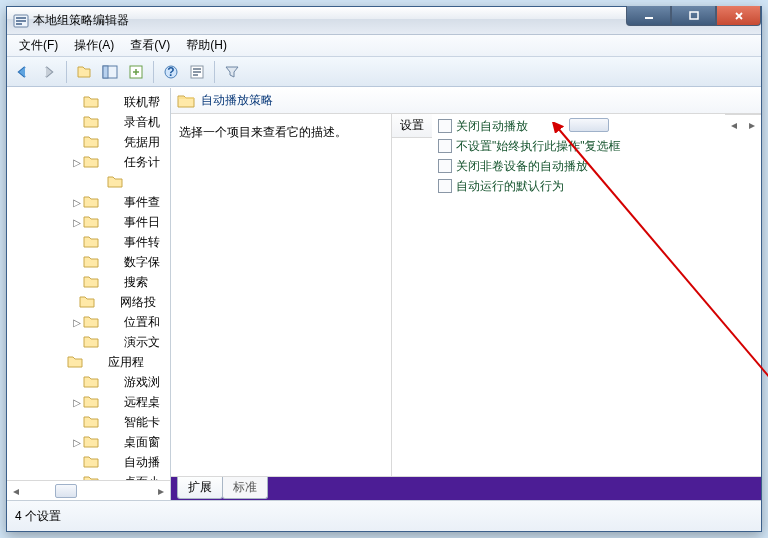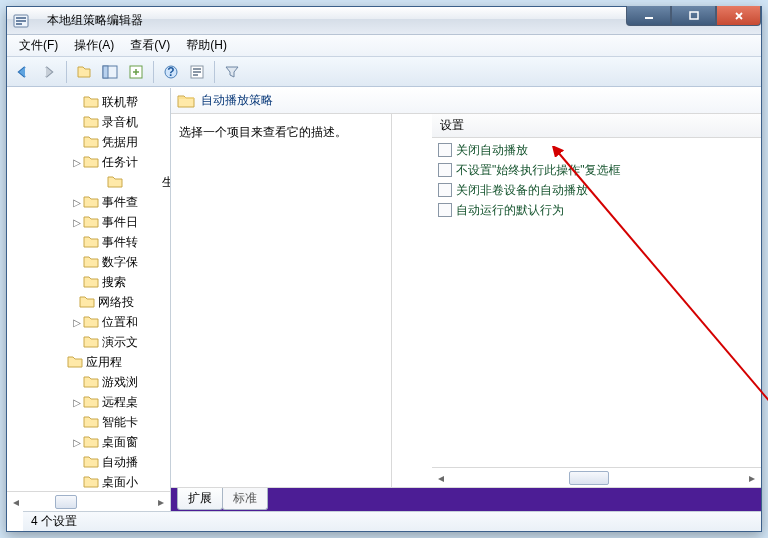--- a/index.html
+++ b/index.html
@@ -4,21 +4,21 @@
 <style>
 * { margin:0; padding:0; box-sizing:border-box; font-family:"Microsoft YaHei","SimSun",Tahoma,sans-serif; font-size:12px; }
 body { width:768px; height:538px; background:#d0e4f5; position:relative; overflow:hidden; }
 
 
 .window { position:absolute; left:6px; top:6px; width:756px; height:526px; background:#fff; border:1px solid #3b5f8a; box-shadow:0 4px 12px rgba(0,0,0,.3); display:flex; flex-direction:column; }
 
 
 .titlebar { height:28px; background:linear-gradient(to bottom,#ffffff 0%,#e8edf3 45%,#d6dee8 46%,#e6ecf4 100%); border-bottom:1px solid #b8c4d4; display:flex; align-items:center; padding:0 0 0 6px; position:relative; }
 .titlebar .tb-icon { width:16px; height:16px; margin-right:4px; }
-.titlebar .tb-title { color:#000; font-size:12px;margin-left:14px; }
+.titlebar .tb-title { color:#000; font-size:12px; }
 .win-btns { position:absolute; right:0; top:-1px; display:flex; }
 .win-btn { width:45px; height:20px; border:1px solid #485b74; border-top:none; display:flex; align-items:center; justify-content:center; color:#fff; font-size:11px; }
 .win-min { background:linear-gradient(to bottom,#6b87a8,#3f5a7b); border-radius:0 0 0 4px;}
 .win-max { background:linear-gradient(to bottom,#6b87a8,#3f5a7b); }
 .win-close { background:linear-gradient(to bottom,#e67a63,#c74a32); border-radius:0 0 4px 0;}
 .win-btn svg { width:12px; height:10px; }
 
 
 .menubar { height:22px; background:linear-gradient(to bottom,#fafcfe,#eef3f9); border-bottom:1px solid #c9d4e2; display:flex; align-items:center; padding:0 4px; }
 .menubar .menu-item { padding:2px 8px; color:#000; cursor:default; }
@@ -28,52 +28,52 @@
 .tool-btn { width:24px; height:24px; display:flex; align-items:center; justify-content:center; border-radius:3px; }
 .tool-sep { width:1px; height:22px; background:#b8c7da; margin:0 3px; }
 
 
 .body { flex:1; display:flex; border-top:1px solid #fff; min-height:0;}
 .tree-pane { width:164px; border-right:1px solid #c5cfd9; display:flex; flex-direction:column; background:#fff; position:relative;}
 .tree-scroll { flex:1; overflow:hidden; padding:4px 0 0 0;}
 .tree-item { display:flex; align-items:center; height:20px; white-space:nowrap; padding-left:4px; }
 .tree-item .twisty { width:12px; display:inline-flex; justify-content:center; color:#6a6a6a; font-size:10px;}
 .tree-item .folder { width:16px; height:14px; margin:0 3px 0 0;}
-.tree-label { color:#000; }
+.tree-label { color:#000;margin-left:22px; }
 .tree-hs { height:20px; border-top:1px solid #d9d9d9; display:flex; align-items:center; }
 .tree-hs .thumb { margin-left:30px; width:22px; height:14px; background:linear-gradient(#f6f8fc,#dbe3ef); border:1px solid #9fb1c9; border-radius:2px;}
 .tree-hs-track { flex:1; }
 .tree-hs-arrow { width:18px; height:18px; display:flex; align-items:center; justify-content:center; color:#6a6a6a;}
 
 
 .detail-pane { flex:1; display:flex; flex-direction:column; background:#fff; min-width:0; position:relative;}
 .detail-head { height:26px; display:flex; align-items:center; padding:0 6px; border-bottom:1px solid #d9d9d9; background:linear-gradient(#fff,#f3f6fa);}
 .detail-head .folder { width:18px; height:16px; margin-right:6px;}
 .detail-head-title { color:#0a3a7a; font-size:12px;}
 .detail-body { flex:1; display:flex; min-height:0; }
 .desc-col { width:220px; padding:10px 8px; color:#000;}
-.list-col { flex:1; border-left:1px solid #d9d9d9; display:flex; flex-direction:column; min-width:0;padding-left:40px;}
+.list-col { flex:1; border-left:1px solid #d9d9d9; display:flex; flex-direction:row; min-width:0;}
 .list-header { height:24px; border-bottom:1px solid #d9d9d9; background:linear-gradient(#fdfdfd,#f1f3f6); display:flex; align-items:center; padding:0 8px; color:#000;}
 .list-rows { flex:1; position:relative; padding:2px 0;}
 .list-row { display:flex; align-items:center; height:20px; padding:0 6px; white-space:nowrap;}
 .list-row .sicon { width:14px; height:14px; margin-right:4px; border:1px solid #8a97a6; background:#fafbfd;}
 .list-label { color:#14532d; }
 .annot-arrow { position:absolute; left:120px; top:8px; pointer-events:none;}
 .detail-hs { height:20px; border-top:1px solid #d9d9d9; display:flex; align-items:center;}
 .detail-hs .spacer { flex:1; }
 .detail-hs .arrow { width:18px; text-align:center; color:#6a6a6a;}
 .detail-hs .thumb { position:absolute; left:398px; width:40px; height:14px; background:linear-gradient(#f6f8fc,#dbe3ef); border:1px solid #9fb1c9; border-radius:2px;}
 
 
 .tabs { height:24px; display:flex; align-items:flex-start; padding-left:6px; border-top:1px solid #d9d9d9; background:#4c1d95}
 .tab { padding:2px 10px; border:1px solid #a9b6c5; border-top:none; background:linear-gradient(#fdfefe,#eef2f7); margin-right:-1px; font-size:12px; border-radius:0 0 3px 3px;}
 .tab.inactive { background:#f6f7f9; color:#5a5a5a;}
 
 
-.status { height:20px; border-top:1px solid #c5cfd9; background:linear-gradient(#f7fafd,#eaf0f7); display:flex; align-items:center; padding:0 8px; color:#000;margin-left:16px;}
+.status { height:31px; border-top:1px solid #c5cfd9; background:linear-gradient(#f7fafd,#eaf0f7); display:flex; align-items:center; padding:0 8px; color:#000;}
 
 
 .folder { display:inline-block; }
 .folder svg { display:block; }
 
 </style>
 </head>
 <body>
 
 <div class="window">

